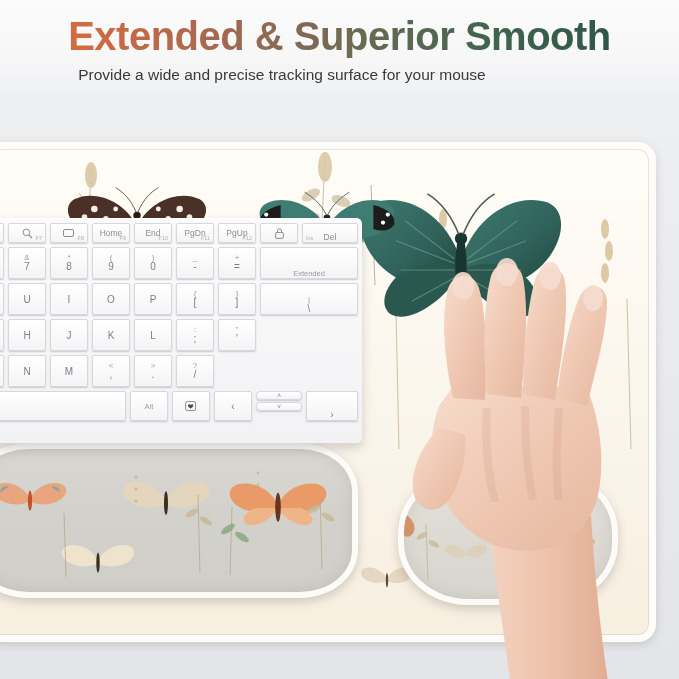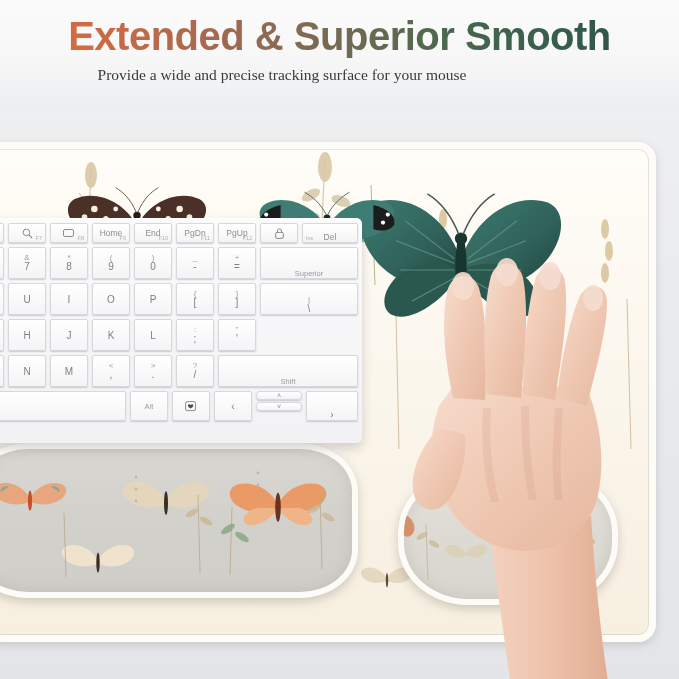--- a/index.html
+++ b/index.html
@@ -28,21 +28,20 @@
     -webkit-background-clip: text;
     background-clip: text;
     color: transparent;
     -webkit-text-fill-color: transparent;
     white-space: nowrap;
   }
   .subhead {
     position: absolute; left: 0; top: 66px; width: 564px;
     text-align: center; font-size: 15.5px; color: #3a3a3a;
     white-space: nowrap;
-    font-family: Liberation Serif, serif;
   }
 
   
   .scene {
     position: absolute; left: 0; top: 108px; width: 679px; height: 571px;
     background: linear-gradient(180deg,#eeeff1 0%, #e7e8ea 60%, #e4e5e8 100%);
     overflow: hidden;
   }
 
   
@@ -562,21 +561,21 @@
         <span class="bot">-</span>
           </span>
         </div>
       <div class="key w38">
           <span class="dual">
         <span class="top">+</span>
         <span class="bot">=</span>
           </span>
         </div>
       <div class="key flex1">
-        <span class="wordlabel">Superior</span>
+        <span class="wordlabel">Extended</span>
         </div>
     </div>
 
     <div class="krow" style="height:32px">
       <div class="key w38"></div>
       <div class="key w38">
           <span class="big">U</span>
         </div>
       <div class="key w38">
           <span class="big">I</span>
@@ -653,23 +652,20 @@
           <span class="dual">
         <span class="top">&gt;</span>
         <span class="bot">.</span>
           </span>
         </div>
       <div class="key w38">
           <span class="dual">
         <span class="top">?</span>
         <span class="bot">/</span>
           </span>
-        </div>
-      <div class="key flex1">
-        <span class="wordlabel">Shift</span>
         </div>
     </div>
 
     <div class="krow" style="height:30px;margin-bottom:0">
       <div class="key w160">
         <span class="wordlabel"></span>
         </div>
       <div class="key w38">
         <span class="wordlabel">Alt</span>
         </div>

